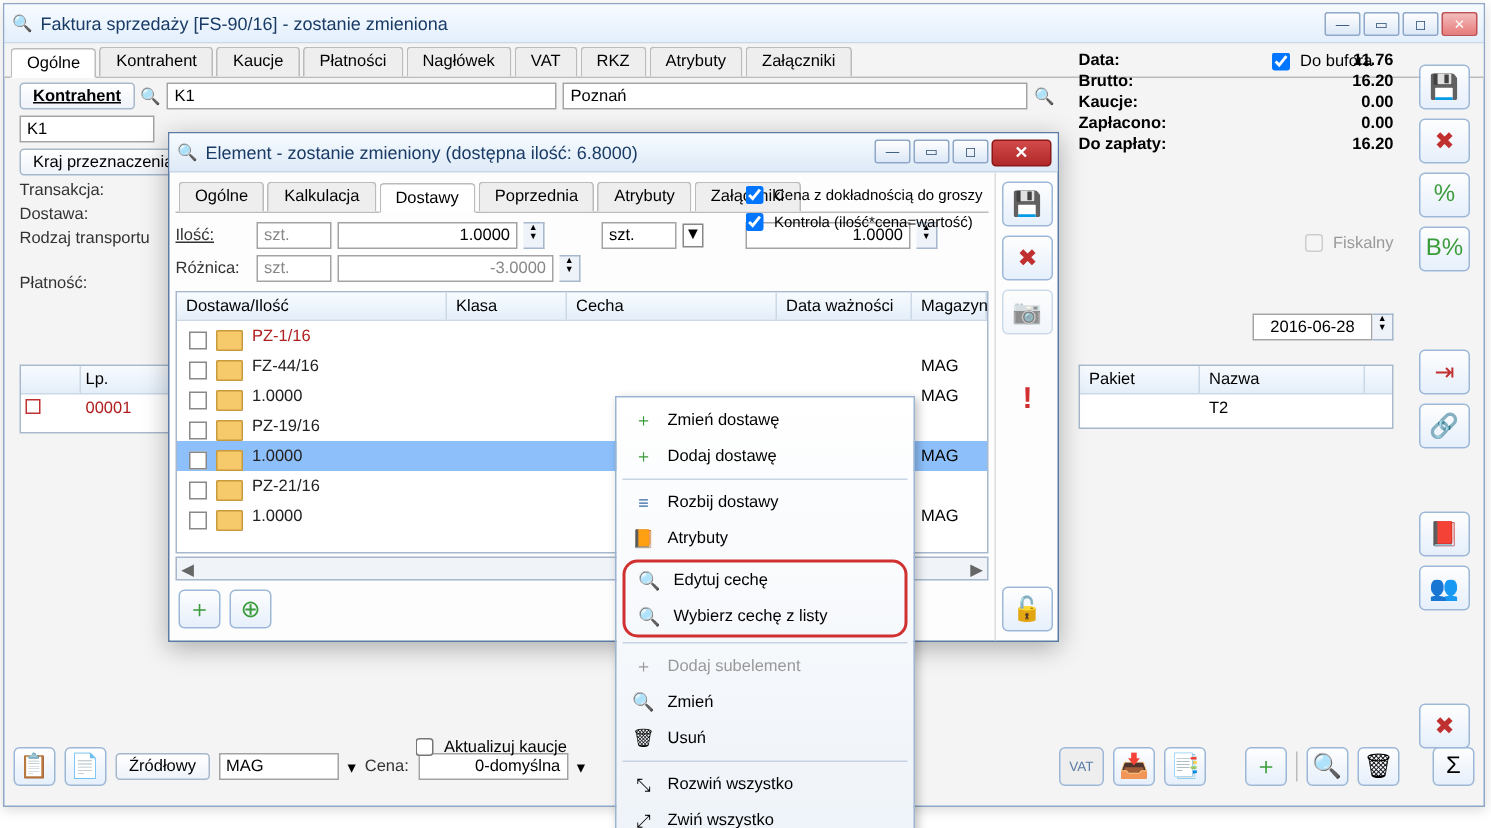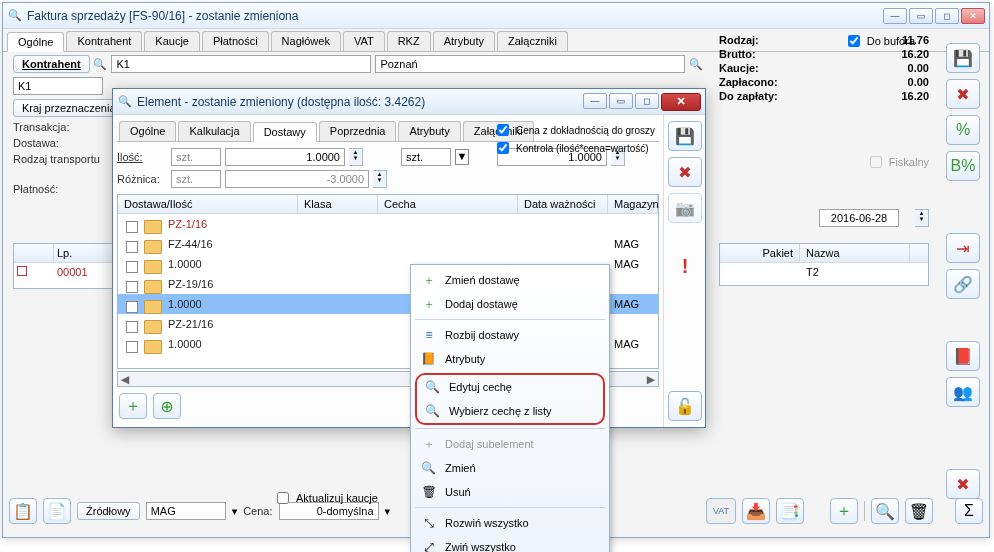--- a/index.html
+++ b/index.html
@@ -202,21 +202,21 @@
   .menu-sep { height:1px; background:#c6d4e4; margin:3px 2px; }
   .highlight-group {
     border:2px solid #d13030;
     border-radius:10px;
     margin:2px;
     padding:0;
   }
 
   .chk { width:12px; height:12px; }
   .date-field {
-    display:flex; align-items:center; gap:16px;
+    display:flex; align-items:center; gap:0;
   }
   .spin { width:14px; height:18px; border:1px solid #a7b8cc; border-left:none; background:#eef3fa; display:flex; flex-direction:column; font-size:6px; text-align:center;}
   .exclaim { color:#d13030; font-size:20px; font-weight:bold;}
 </style>
 </head>
 <body>
 
 <div class="window" style="left:2px; top:2px; width:988px; height:536px;">
   <div class="titlebar">
     <span class="icon">🔍</span>
@@ -241,21 +241,21 @@
     <div class="tab">Załączniki</div>
     <div style="flex:1"></div>
     <label style="display:flex;align-items:center;gap:4px;padding-right:70px;">
       <input type="checkbox" class="chk" checked="" style="">
       <span>Do bufora</span>
     </label>
   </div>
 
   <div class="totals">
     <div class="row bold">
-        <span>Rodzaj:</span>
+        <span>Data:</span>
         <span>11.76</span>
       </div>
     <div class="row bold">
         <span>Brutto:</span>
         <span>16.20</span>
       </div>
     <div class="row bold">
         <span>Kaucje:</span>
         <span>0.00</span>
       </div>
@@ -341,21 +341,21 @@
     <input class="input" style="width: 80px; text-align: center;" value="2016-06-28">
     <div class="spin">
         <div>▲</div>
         <div>▼</div>
       </div>
   </div>
 
   <div style="position:absolute; right:60px; top:240px; width:210px;">
     <div class="grid">
       <div style="display:grid;grid-template-columns:80px 110px 20px;background:linear-gradient(#f7fbff,#e4eef9);border-bottom:1px solid #cbd8e6;">
-        <div style="padding:3px 6px;border-right:1px solid #cbd8e6;text-align:right;">Pakiet</div>
+        <div style="padding:3px 6px;border-right:1px solid #cbd8e6;">Pakiet</div>
         <div style="padding:3px 6px;border-right:1px solid #cbd8e6;">Nazwa</div>
         <div></div>
       </div>
       <div style="display:grid;grid-template-columns:80px 110px 20px;height:22px;">
         <div></div>
         <div style="padding:3px 6px;">T2</div>
         <div></div>
       </div>
     </div>
   </div>
@@ -402,21 +402,21 @@
   </div>
   <div style="position:absolute;left:270px;bottom:30px;display:flex;align-items:center;gap:4px;">
     <input type="checkbox" class="chk" style="">
     <span>Aktualizuj kaucje</span>
   </div>
 </div>
 
 <div class="dialog">
   <div class="titlebar">
     <span class="icon">🔍</span>
-    <span class="title">Element - zostanie zmieniony (dostępna ilość: 3.4262)</span>
+    <span class="title">Element - zostanie zmieniony (dostępna ilość: 6.8000)</span>
     <div class="win-buttons">
       <div class="win-btn">—</div>
       <div class="win-btn">▭</div>
       <div class="win-btn">◻</div>
       <div class="dlg-close-pill">✕</div>
     </div>
   </div>
   <div class="dlg-body">
     <div class="dlg-main">
       <div style="position:relative;">

